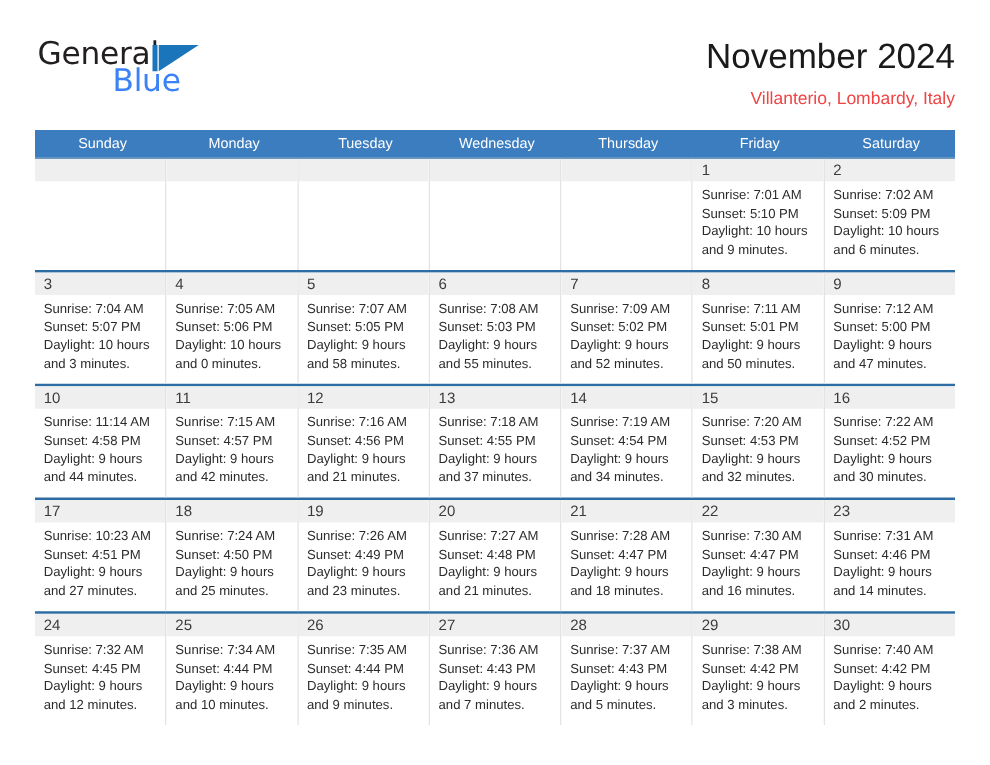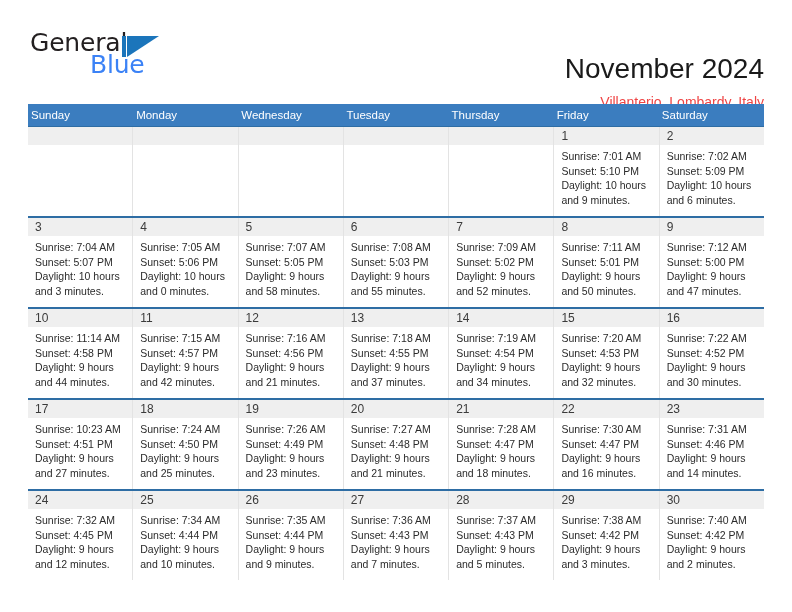--- a/index.html
+++ b/index.html
@@ -73,21 +73,20 @@
     width: 4px;
     height: 21px;
     background: #1b75bb;
   }
 
   .titles {
     position: absolute;
     right: 0;
     top: 0;
     text-align: right;
-    margin-top: 24px;
   }
   .cal-title {
     font-size: 28px;
     color: #1a1a1a;
     line-height: 34px;
     white-space: nowrap;
     font-weight: 400;
   }
   .cal-subtitle {
     font-size: 14px;
@@ -112,20 +111,21 @@
   }
   .dow {
     flex: 1 1 0;
     color: #ffffff;
     font-size: 11.5px;
     line-height: 22px;
     padding-left: 3px;
     box-sizing: border-box;
     overflow: hidden;
     white-space: nowrap;
+    text-align: center;
   }
   .week {
     display: flex;
     height: 89px;
     border-top: 2px solid #2e6da4;
   }
   .week:first-of-type {
     border-top: 1px solid #2e6da4;
   }
   .cell {
@@ -180,22 +180,22 @@
       <div class="cal-title">November 2024</div>
       <div class="cal-subtitle">Villanterio, Lombardy, Italy</div>
     </div>
 
   </div>
 
   <div class="calendar">
     <div class="dow-row" id="dow-row">
         <div class="dow">Sunday</div>
         <div class="dow">Monday</div>
+        <div class="dow">Tuesday</div>
         <div class="dow">Wednesday</div>
-        <div class="dow">Tuesday</div>
         <div class="dow">Thursday</div>
         <div class="dow">Friday</div>
         <div class="dow">Saturday</div>
       </div>
     <div id="weeks-container">
         <div class="week">
           <div class="cell empty">
             <div class="datebar">
               <div class="datenum"></div>
             </div>

